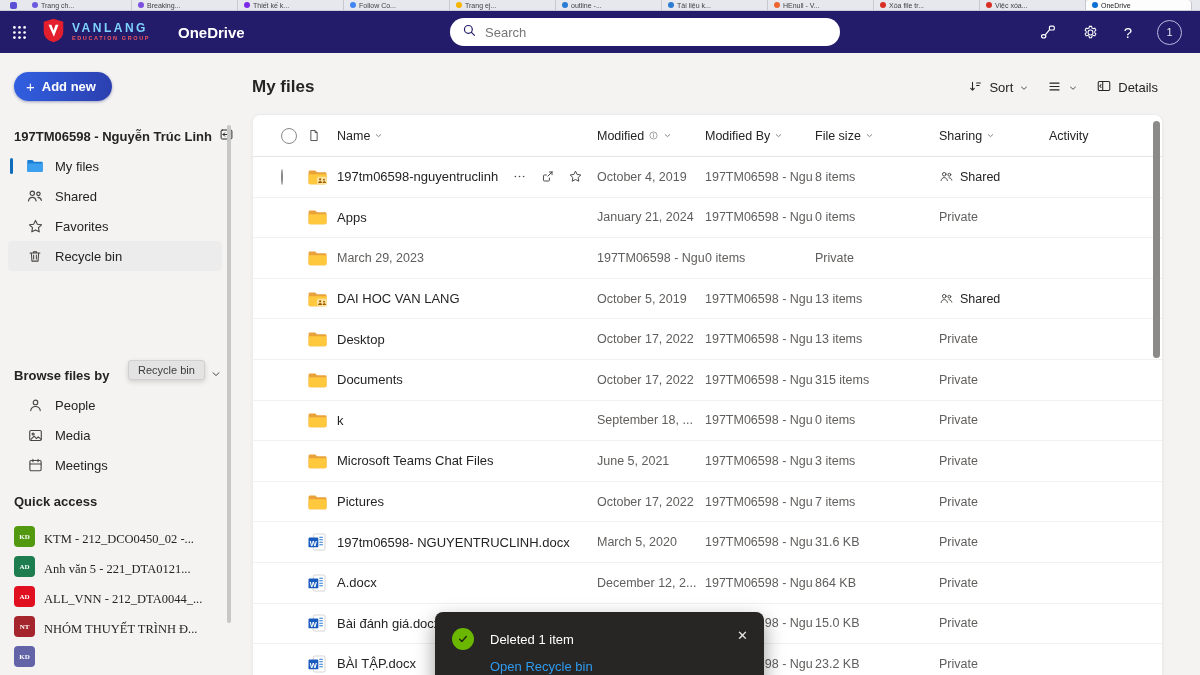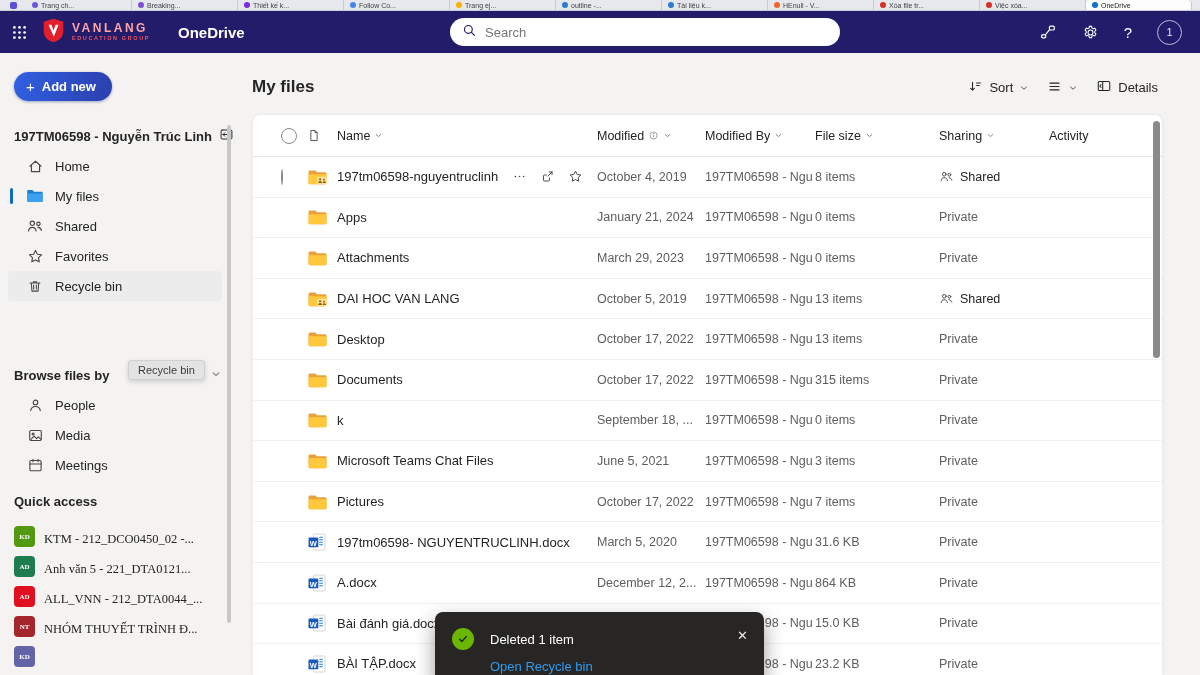--- a/index.html
+++ b/index.html
@@ -13,21 +13,21 @@
   .tab-lead .sq { width:7px; height:7px; border-radius:2px; background:#5b4fd6; }
   .tab { width:106px; display:flex; align-items:center; gap:3px; padding:0 6px; border-right:1px solid #c6c8d2; font-size:7px; color:#3f4147; white-space:nowrap; overflow:hidden; }
   .tab.active { background:#fdfdfd; border-radius:4px 4px 0 0; color:#1b1b1b; }
   .favicon { width:6px; height:6px; border-radius:50%; flex:none; }
 
   
   .suite { height:42px; background:#221c6b; display:flex; align-items:center; position:relative; color:#fff; }
   .waffle { width:38px; display:flex; align-items:center; justify-content:center; cursor:pointer; }
   .logo { display:flex; align-items:center; gap:7px; margin-left:4px; }
   .logo-text { display:flex; flex-direction:column; line-height:1; }
-  .logo-line1 { font-size:12px; font-weight:bold; letter-spacing:2.5px; color:#fca5a5; }
+  .logo-line1 { font-size:12px; font-weight:bold; letter-spacing:2.5px; color:#7dd3fc; }
   .logo-line2 { font-size:5.5px; font-weight:bold; letter-spacing:1.6px; color:#f0565e; margin-top:2px; }
   .product { font-size:15px; font-weight:600; margin-left:28px; }
   .searchbar { position:absolute; left:450px; top:7px; width:390px; height:28px; background:#fff; border-radius:14px; display:flex; align-items:center; padding:0 12px; gap:8px; }
   .searchbar input { border:none; outline:none; font-size:13px; color:#0369a1; width:100%; background:transparent; font-family:inherit; }
   .searchbar input::placeholder { color:#767678; }
   .suite-right { margin-left:auto; display:flex; align-items:center; gap:25px; padding-right:18px; }
   .suite-icon { display:flex; align-items:center; justify-content:center; cursor:pointer; }
   .help-glyph { font-size:15px; color:#fff; font-weight:400; }
   .avatar { width:25px; height:25px; border-radius:50%; border:1.5px solid #b9bce0; display:flex; align-items:center; justify-content:center; font-size:11px; color:#e8e9f5; }
 
@@ -195,28 +195,20 @@
     <div class="account">
       <span>197TM06598 - Nguyễn Trúc Linh</span>
       <span>
         <svg width="15" height="15" viewBox="0 0 20 20" fill="none" stroke="#242424" stroke-width="1.3" stroke-linecap="round" stroke-linejoin="round">
             <rect x="2.8" y="4" width="14.4" height="12" rx="1.5"></rect>
             <path d="M13.2 4v12M10.5 10H5.4M7.6 7.8 5.4 10l2.2 2.2"></path>
           </svg>
       </span>
     </div>
     <div class="navlist">
-        <div class="nav-item">
-          <span class="nicon">
-            <svg width="17" height="17" viewBox="0 0 20 20" fill="none" stroke="#484644" stroke-width="1.4" stroke-linecap="round" stroke-linejoin="round">
-              <path d="M3.4 9.6 10 3.9l6.6 5.7M5.2 8.3V16h9.6V8.3"></path>
-            </svg>
-          </span>
-          <span>Home</span>
-        </div>
         <div class="nav-item active">
           <span class="nicon">
             <svg width="18" height="16" viewBox="0 0 22 18">
               <path d="M1.5 3.2c0-.8.6-1.4 1.4-1.4h5l1.9 1.9h9.2c.8 0 1.4.6 1.4 1.4v9.7c0 .8-.6 1.4-1.4 1.4H2.9c-.8 0-1.4-.6-1.4-1.4z" fill="#1a7fd4"></path>
               <path d="M1.5 6h19v8.8c0 .8-.6 1.4-1.4 1.4H2.9c-.8 0-1.4-.6-1.4-1.4z" fill="#3da0ef"></path>
             </svg>
           </span>
           <span>My files</span>
         </div>
         <div class="nav-item">
@@ -461,23 +453,20 @@
           <span></span>
         </div>
         <div class="tgrid row">
           <span></span>
           <span style="display: inline-flex;">
             <svg width="21" height="18" viewBox="0 0 24 20">
               <path d="M1.8 4.1c0-.9.7-1.6 1.6-1.6h5.5c.4 0 .8.2 1.1.5l1.5 1.5h9.2c.9 0 1.6.7 1.6 1.6v10.6c0 .9-.7 1.6-1.6 1.6H3.4c-.9 0-1.6-.7-1.6-1.6z" fill="#e9a23b"></path>
               <path d="M1.8 6.9h20.5v9.8c0 .9-.7 1.6-1.6 1.6H3.4c-.9 0-1.6-.7-1.6-1.6z" fill="#ffc83d"></path>
             </svg>
           </span>
-          <span class="name">
-            <span>Attachments</span>
-          </span>
           <span>March 29, 2023</span>
           <span style="white-space: nowrap; overflow: hidden;">197TM06598 - Ngu</span>
           <span>0 items</span>
           <span class="sharecell">
             <span style="color: rgb(96, 94, 92);">Private</span>
           </span>
           <span></span>
         </div>
         <div class="tgrid row">
           <span></span>

